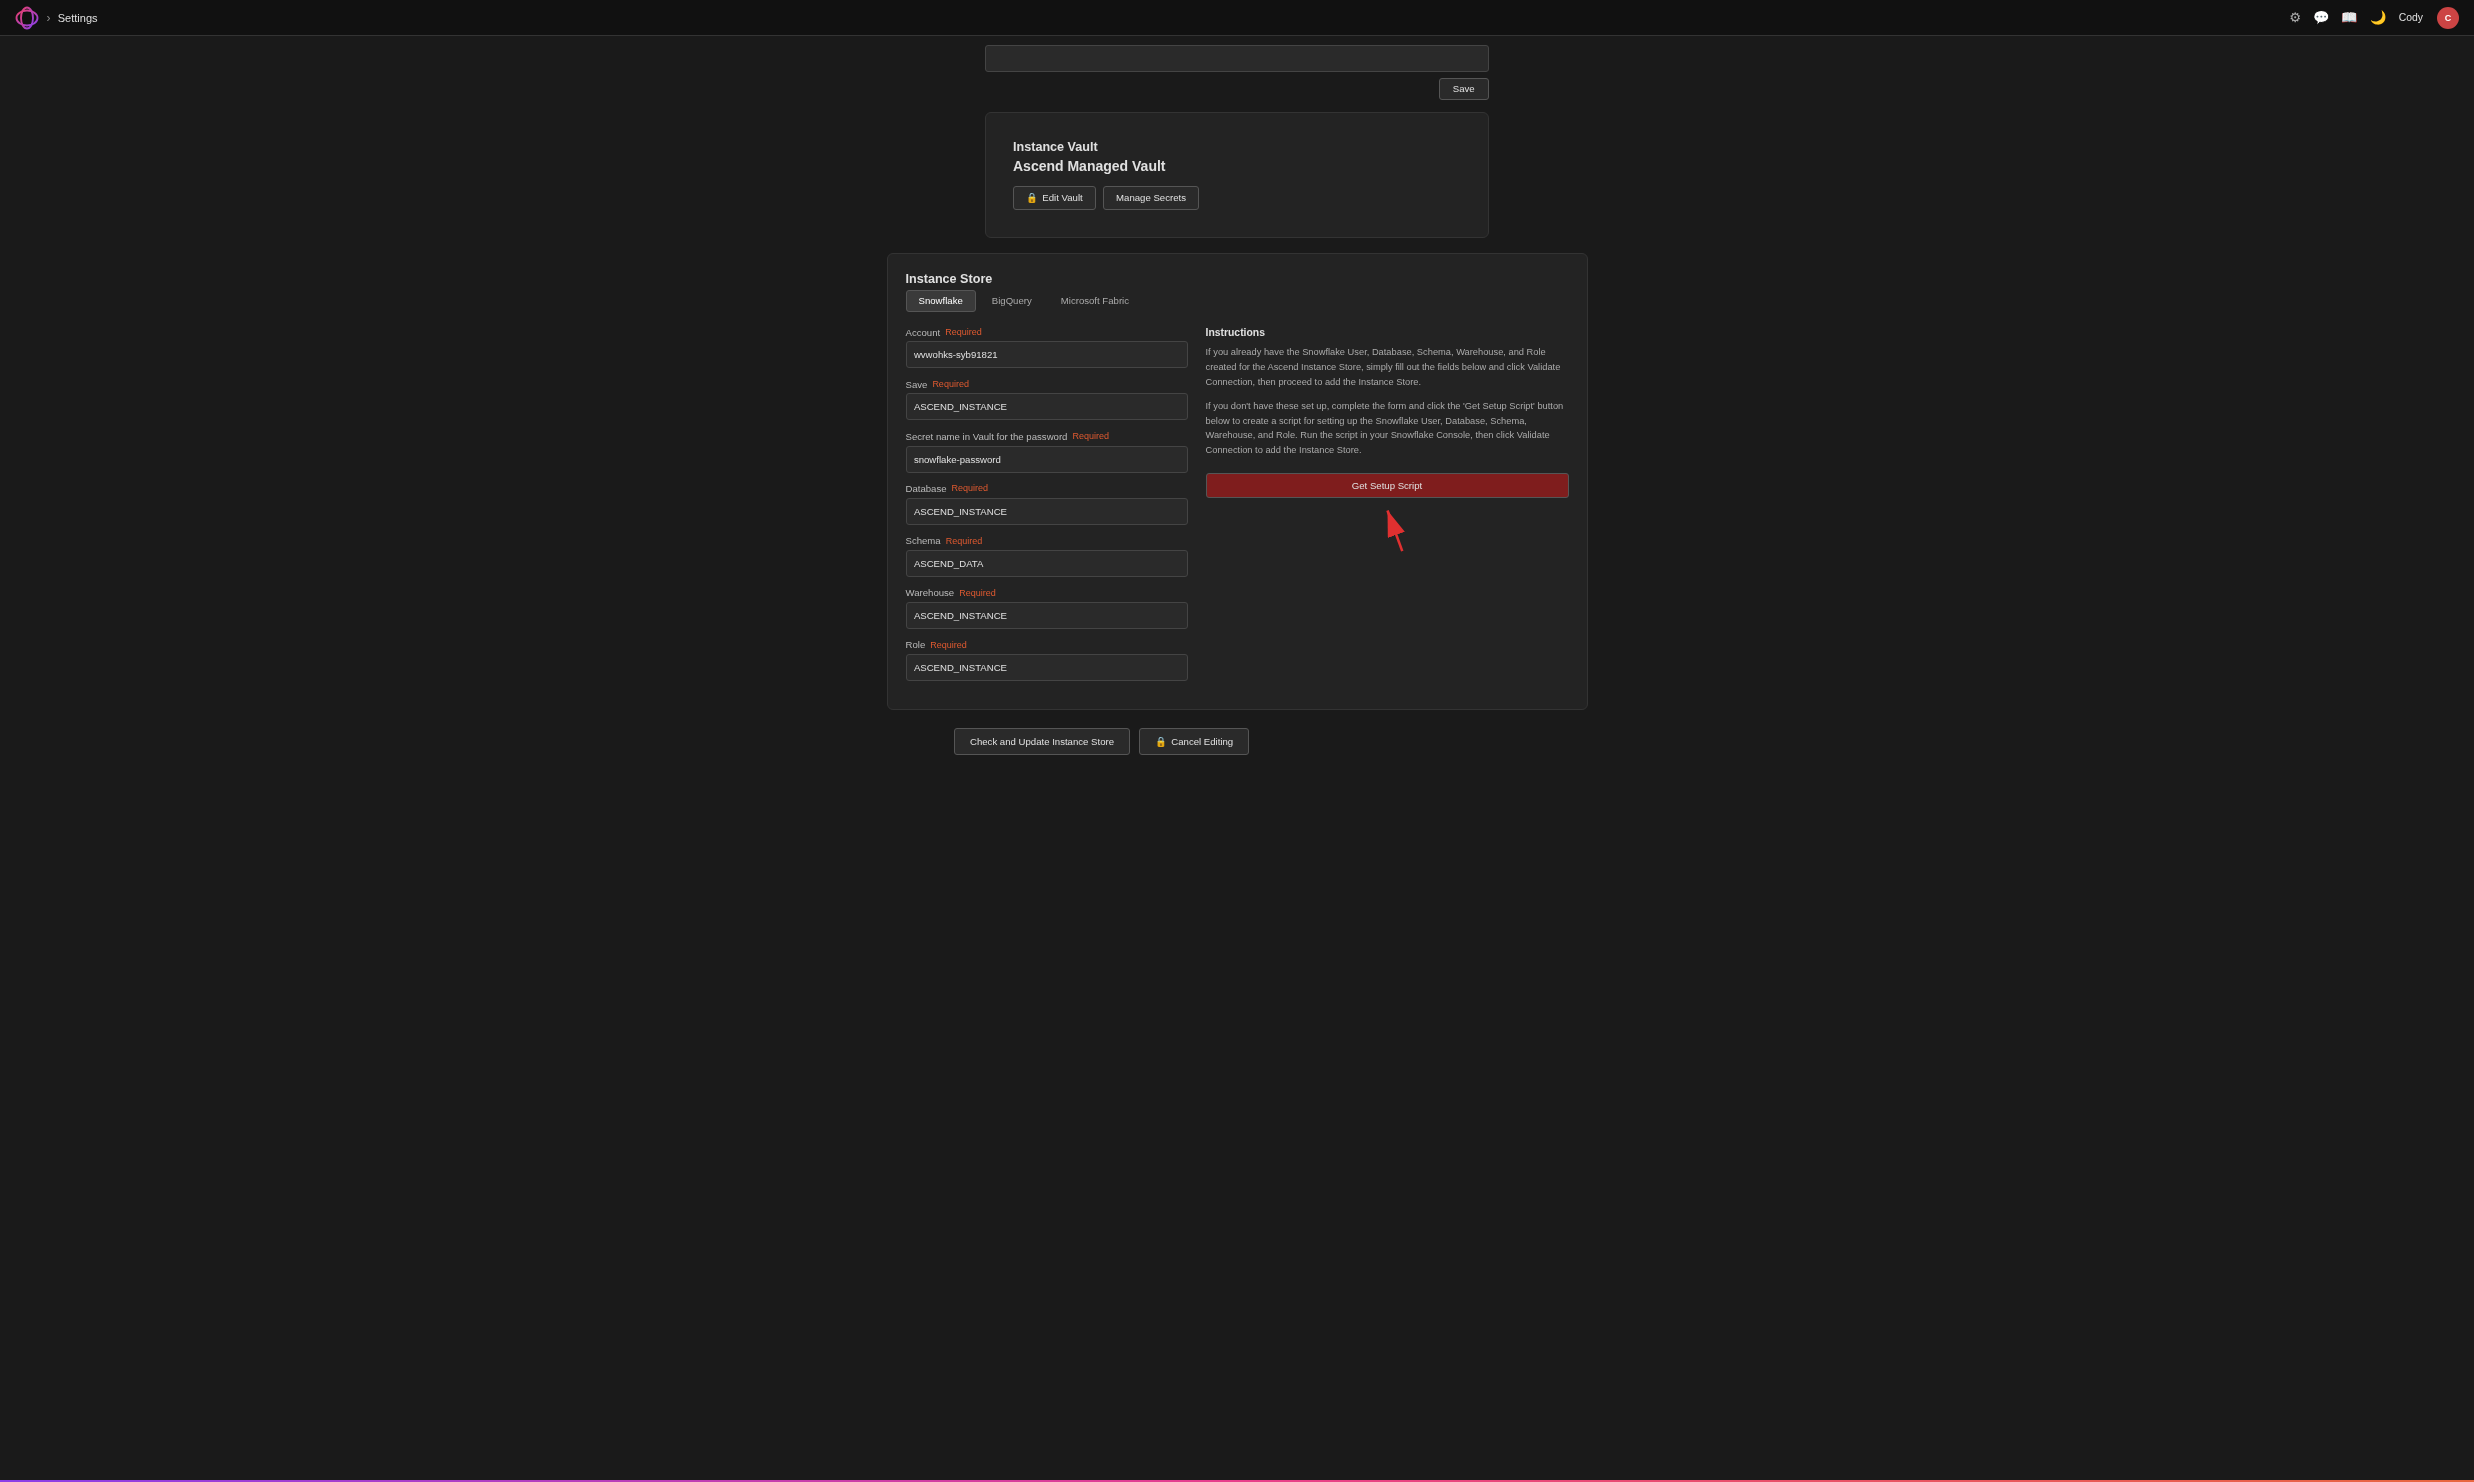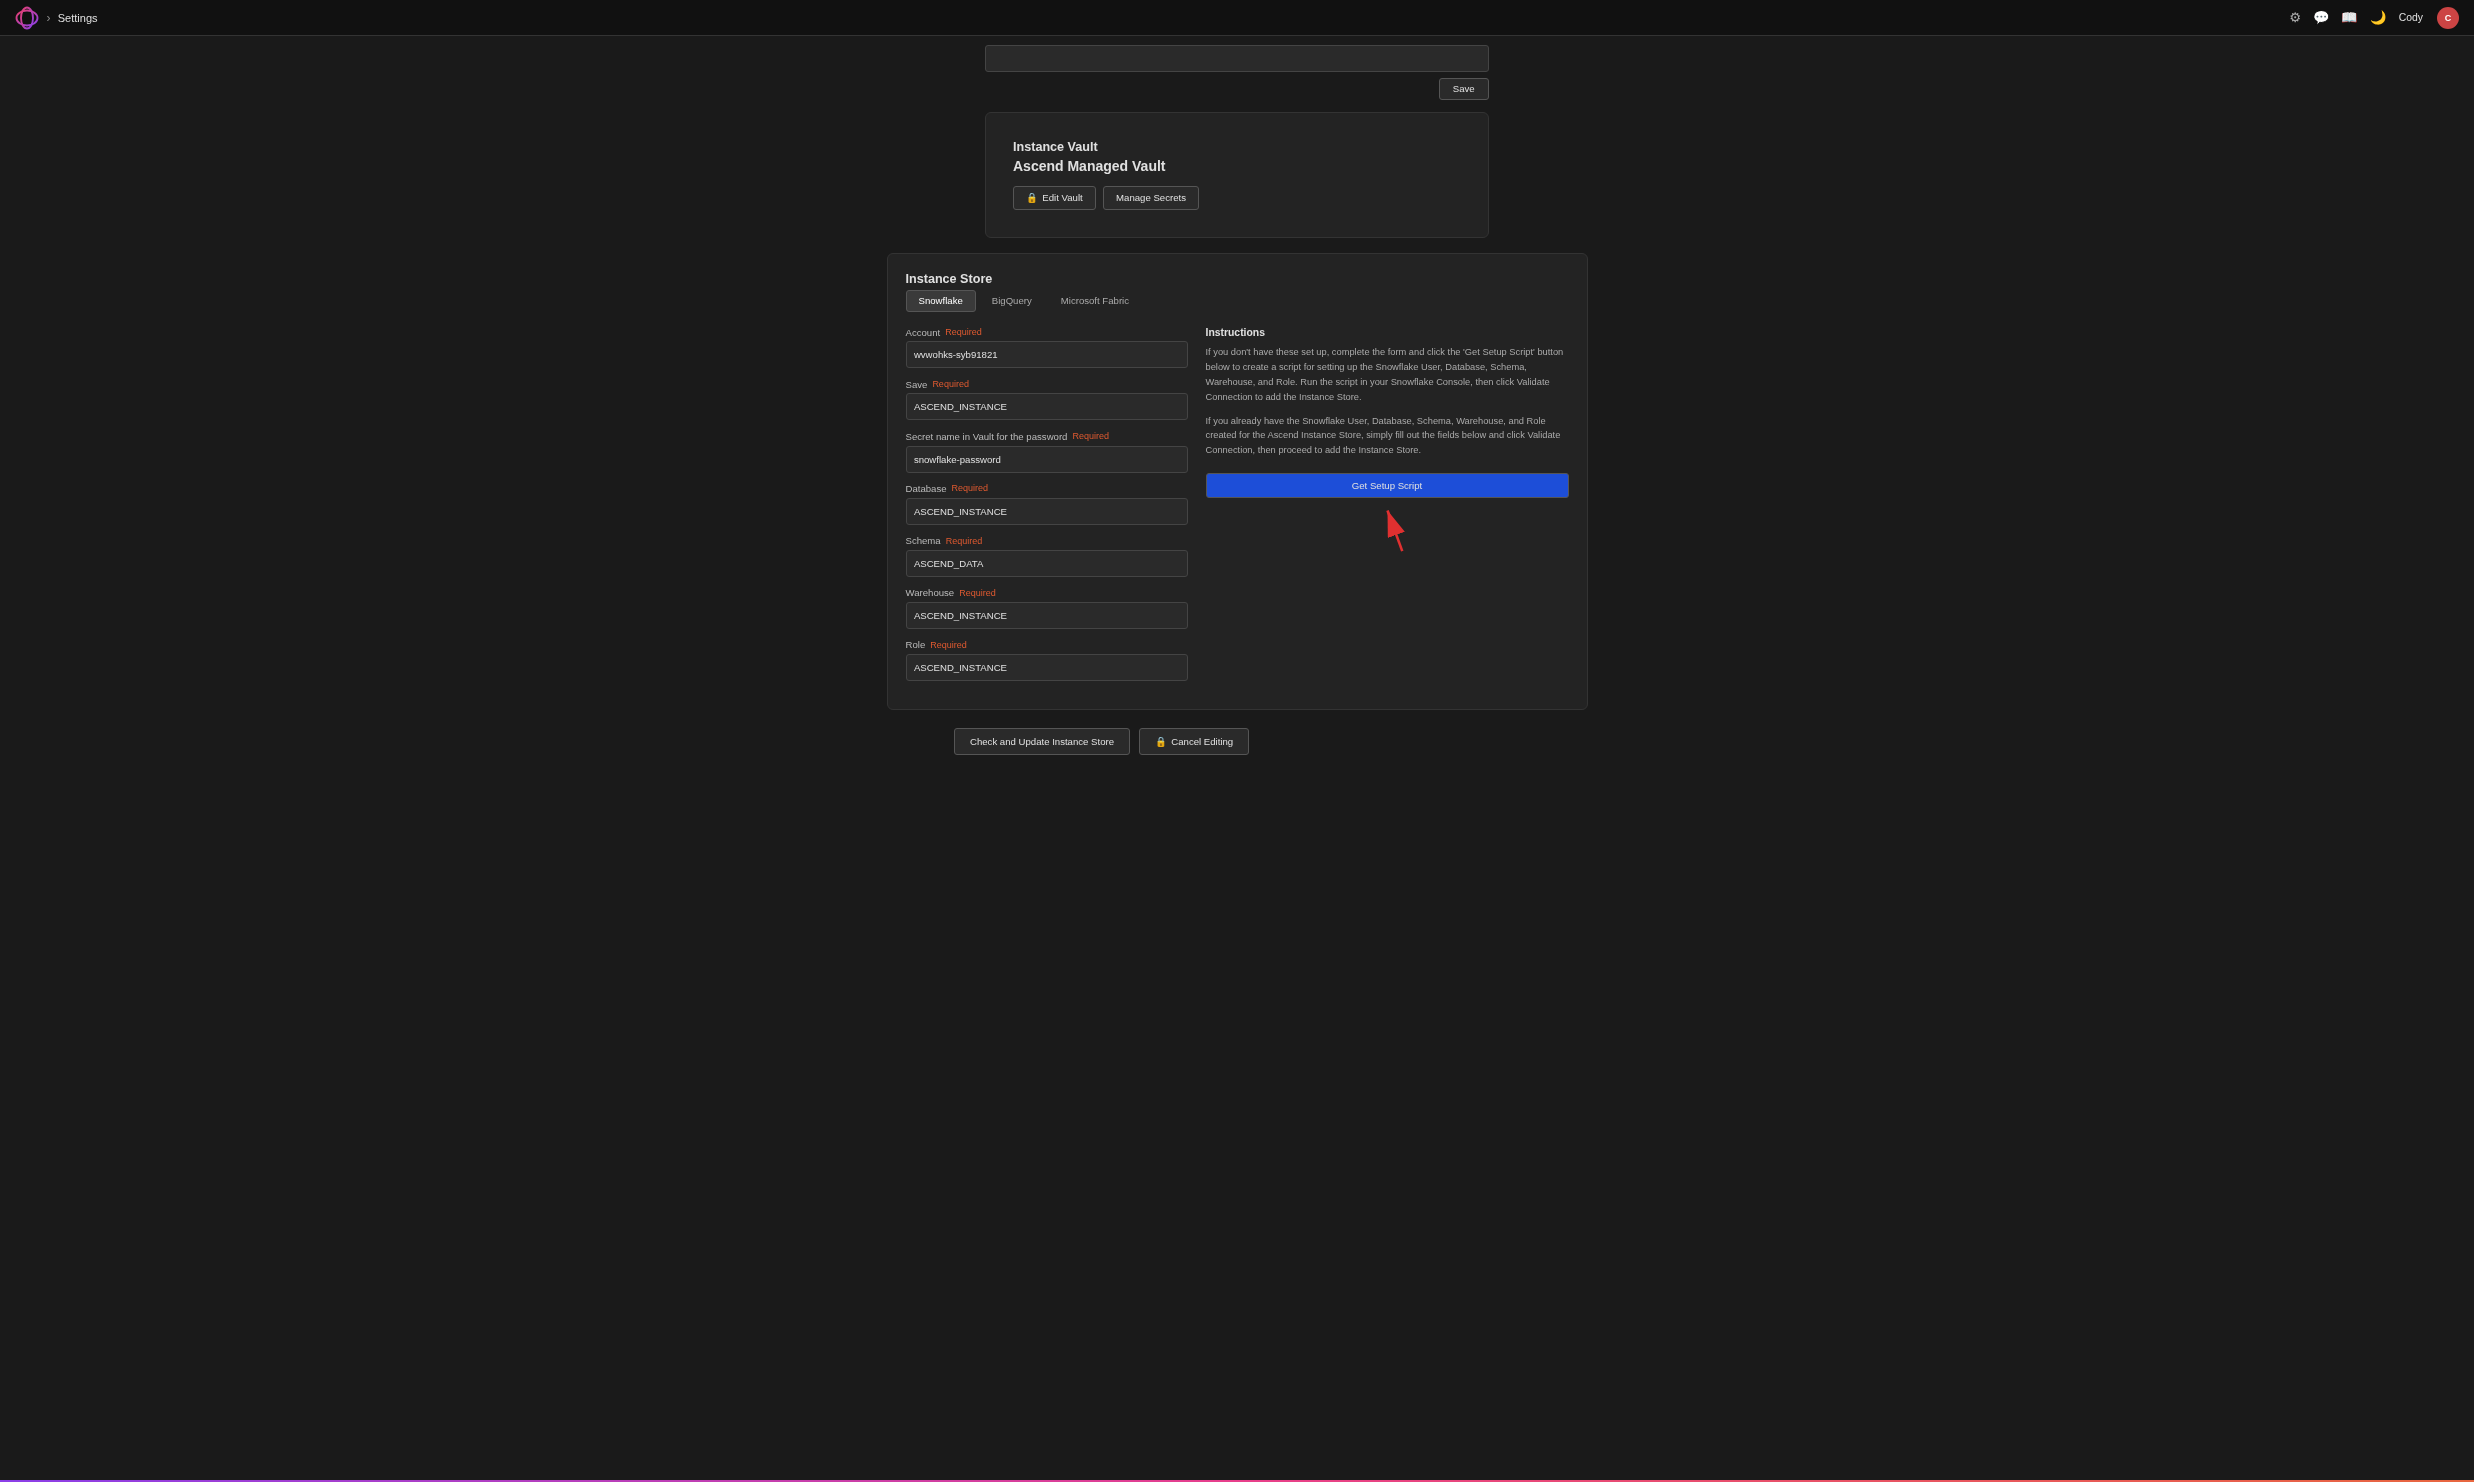--- a/index.html
+++ b/index.html
@@ -237,21 +237,21 @@
       margin-bottom: 9px;
     }
 
     
     .setup-script-area {
       position: relative;
       margin-top: 15px;
     }
     .setup-script-btn {
       width: 100%;
-      background: #1d4ed8;
+      background: #7f1d1d;
       border: 0.7px solid #555;
       color: #e0e0e0;
       padding: 6px 12px;
       border-radius: 3px;
       cursor: pointer;
       font-size: 9.6px;
       text-align: center;
     }
 
     
@@ -432,22 +432,22 @@
             <span>Role</span>
             <span class="required-badge">Required</span>
           </div>
           <input class="field-input" type="text" value="ASCEND_INSTANCE" style="">
         </div>
 
       </div>
 
       <div class="instructions-col">
         <div class="instructions-title">Instructions</div>
+        <p class="instructions-text">If you already have the Snowflake User, Database, Schema, Warehouse, and Role created for the Ascend Instance Store, simply fill out the fields below and click Validate Connection, then proceed to add the Instance Store.</p>
         <p class="instructions-text">If you don't have these set up, complete the form and click the 'Get Setup Script' button below to create a script for setting up the Snowflake User, Database, Schema, Warehouse, and Role. Run the script in your Snowflake Console, then click Validate Connection to add the Instance Store.</p>
-        <p class="instructions-text">If you already have the Snowflake User, Database, Schema, Warehouse, and Role created for the Ascend Instance Store, simply fill out the fields below and click Validate Connection, then proceed to add the Instance Store.</p>
 
         <div class="setup-script-area">
           <button class="setup-script-btn">Get Setup Script</button>
           <div class="arrow-container">
             <svg class="arrow-svg" width="59" height="52" viewBox="0 0 80 70">
 
               <defs>
                 <marker id="arrowhead" markerWidth="10" markerHeight="7" refX="10" refY="3.5" orient="auto">
                   <polygon points="0 0, 10 3.5, 0 7" fill="#e03030"></polygon>
                 </marker>

